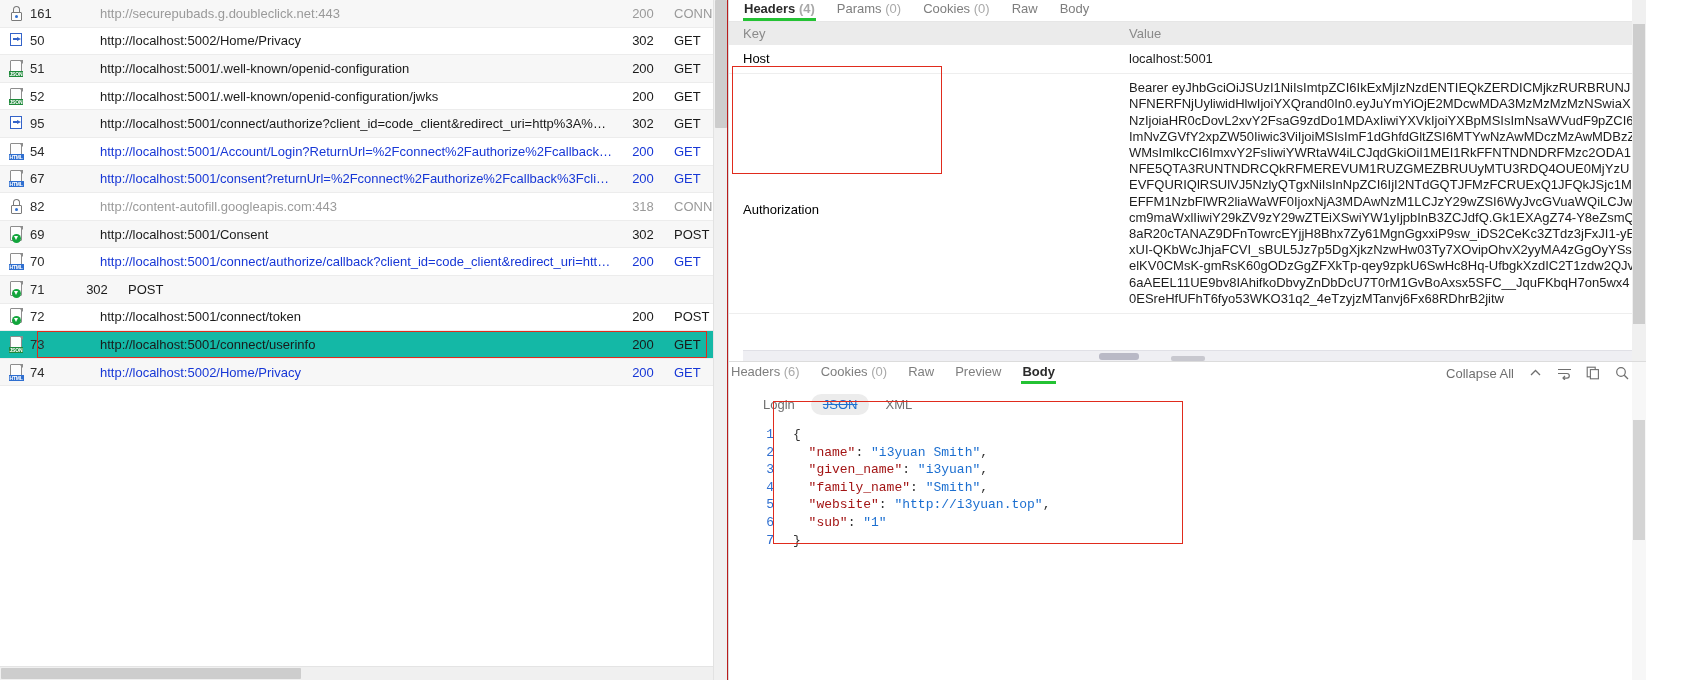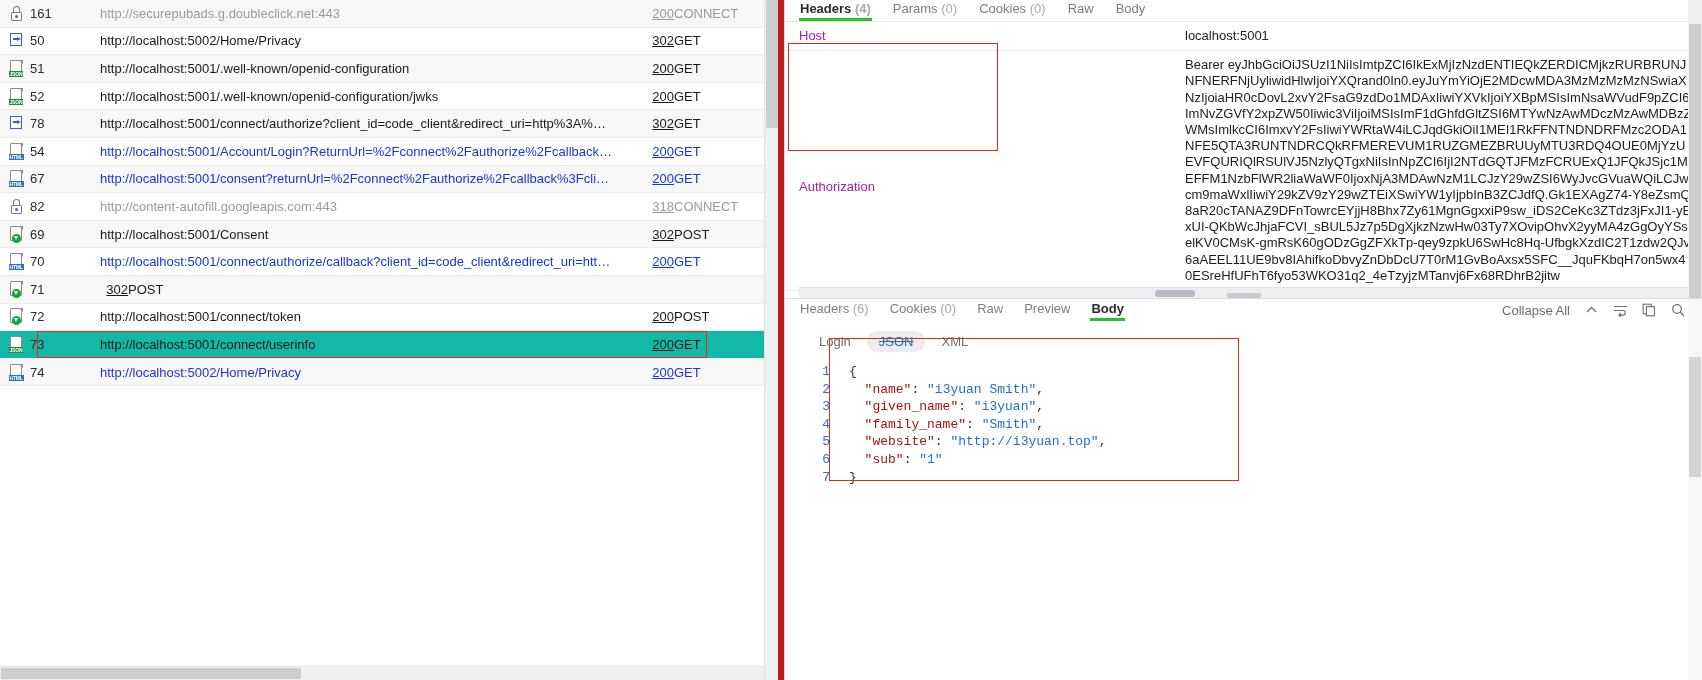--- a/index.html
+++ b/index.html
@@ -8,24 +8,24 @@
     font-family: "Liberation Sans", sans-serif;
     font-size: 13px;
     color: #222;
     background: #ffffff;
     overflow: hidden;
   }
   #app { display: flex; width: 1702px; height: 680px; }
 
   
   #left-pane {
-    width: 784px; height: 680px;
+    width: 728px; height: 680px;
     position: relative;
     background: #ffffff;
-    border-right: 6px solid #b91c1c;
+    border-right: 1px solid #b91c1c;
     overflow: hidden;
   }
   .session-list { width: 770px; }
   .session-row {
     display: flex; align-items: center;
     height: 27.6px;
     border-bottom: 1px solid #ececec;
     font-size: 13px;
     color: #1a1a1a;
     position: relative;
@@ -35,21 +35,21 @@
   .session-row.greyed .c-url,
   .session-row.greyed .c-code,
   .session-row.greyed .c-method { color: #9a9a9a; }
   .session-row.blue .c-url,
   .session-row.blue .c-code,
   .session-row.blue .c-method { color: #1737d6; }
 
   .c-icon { width: 26px; display:flex; justify-content:center; align-items:center; padding-left:6px;}
   .c-id { width: 40px; text-align: left; padding-left: 4px; color:#2b2b2b; }
   .c-url { flex: 1; padding-left: 34px; white-space: nowrap; overflow: hidden; text-overflow: ellipsis; }
-  .c-code { width: 62px; text-align: right; text-decoration: underline; }
+  .c-code { width: 62px; text-align: center; }
   .c-method { width: 96px; text-align: left; }
 
   
   .sel-box {
     position: absolute;
     left: 37px; width: 670px;
     height: 27px;
     border: 1.6px solid #e02b1d;
     pointer-events: none;
   }
@@ -119,21 +119,21 @@
   }
   #left-hscroll .thumb{
     position:absolute; left:1px; top:1px; width:300px; height:11px;
     background:#cdcdcd; border-radius:1px;
   }
 
   
   #right-pane { width: 918px; height: 680px; display:flex; flex-direction:column; background:#fff; }
 
   
-  #request-pane { height: 298px; display:flex; flex-direction:column; position:relative; border-left:1px solid #d9d9d9;}
+  #request-pane { height: 361px; display:flex; flex-direction:column; position:relative; border-left:1px solid #d9d9d9;}
   .tabbar {
     display:flex; align-items:center; height:21px;
     padding-left:14px; gap:20px; background:#fff;
   }
   .tab {
     position:relative; font-size:13px; color:#7e7e7e; padding:0 1px 4px 1px;
     white-space:nowrap; cursor:default;
   }
   .tab .cnt { color:#a9a9a9; }
   .tab.active { color:#2b2b2b; font-weight:bold; }
@@ -141,42 +141,42 @@
     content:""; position:absolute; left:0; right:0; bottom:-1px; height:3px; background:#24c234;
   }
   .hdr-table { flex:1; display:flex; flex-direction:column; overflow:hidden; border-top:1px solid #e6e6e6;}
   .hdr-head {
     display:flex; height:23px; align-items:center;
     background:#ebebeb; color:#8a8a8a; font-size:13px;
   }
   .hdr-head .k { width:390px; padding-left:14px; }
   .hdr-head .v { flex:1; padding-left:10px; }
   .hdr-row { display:flex; border-bottom:1px solid #eeeeee; }
-  .hdr-row .k { width:390px; padding:6px 0 6px 14px; color:#a21caf; }
+  .hdr-row .k { width:390px; padding:6px 0 6px 14px; color:#000000; }
   .hdr-row .v { flex:1; padding:6px 10px 6px 10px; color:#1d1d1d; word-break:break-all; line-height:16.2px; }
   .hdr-row.tall .k { padding-top:128px; }
   .authbox {
     position:absolute; left:3px; top:-8px; width:210px; height:108px;
     border:1.6px solid #e02b1d;
   }
   .k-wrap{ position:relative; }
   #req-scroll{
     position:absolute; right:0; top:0; width:14px; height:385px; background:#f0f0f0;
   }
   #req-scroll .thumb{ position:absolute; left:1px; top:24px; width:12px; height:300px; background:#cdcdcd;}
   #req-hscroll{
     position:absolute; left:14px; right:14px; bottom:0; height:11px; background:#efeff3;
     border-top:1px solid #e0e0e6;
   }
   #req-hscroll .thumb{ position:absolute; left:40%; top:2px; width:40px; height:7px; background:#b9b9c6; border-radius:3px;}
 
   
   #response-pane { flex:1; display:flex; flex-direction:column; position:relative; border-left:1px solid #d9d9d9; border-top:1px solid #dcdcdc;}
   .resp-title { padding:8px 0 8px 14px; color:#8d8d8d; font-size:13px; }
-  .resp-tabbar { display:flex; align-items:center; height:22px; padding-left:14px; gap:7px; }
+  .resp-tabbar { display:flex; align-items:center; height:22px; padding-left:1px; gap:7px; }
   .resp-tools { margin-left:auto; display:flex; align-items:center; gap:13px; padding-right:16px; color:#6f6f6f; font-size:13px;}
   .resp-tools .ic { width:16px; height:16px; display:flex; align-items:center; justify-content:center; }
   .subtabs { display:flex; align-items:center; gap:4px; padding:10px 0 0 22px; font-size:13px; }
   .subtab { padding:3px 12px; color:#6f6f6f; border-radius:11px; }
   .subtab.active { color:#1c6fd0; background:#ececec; text-decoration: line-through; }
   .code-area { position:relative; margin:8px 0 0 10px; flex:1; display:flex; }
   .gutter { width:44px; text-align:right; padding-right:9px; color:#2f6fd0; font-family:"Liberation Mono", monospace; font-size:13px; line-height:17.6px; padding-top:3px;}
   .code { flex:1; font-family:"Liberation Mono", monospace; font-size:13px; line-height:17.6px; padding-top:3px; padding-left:10px; background:#fff;}
   .code .ln { white-space:pre; }
   .k-str { color:#a31515; }
@@ -249,21 +249,21 @@
           <div class="c-url">http://localhost:5001/.well-known/openid-configuration/jwks</div>
           <div class="c-code">200</div>
           <div class="c-method">GET</div>
         </div>
         <div class="session-row alt">
           <div class="c-icon">
             <span class="ficon">
               <span class="redir"></span>
             </span>
           </div>
-          <div class="c-id">78</div>
+          <div class="c-id">95</div>
           <div class="c-url">http://localhost:5001/connect/authorize?client_id=code_client&amp;redirect_uri=http%3A%2F%2...</div>
           <div class="c-code">302</div>
           <div class="c-method">GET</div>
         </div>
         <div class="session-row blue">
           <div class="c-icon">
             <span class="ficon">
               <span class="page"></span>
               <span class="fold"></span>
               <span class="tag html">HTML</span>
@@ -391,20 +391,24 @@
 
     <div id="request-pane">
       <div class="tabbar" id="request-tabbar">
           <div class="tab active"><span>Headers</span> <span class="cnt">(4)</span></div>
           <div class="tab"><span>Params</span> <span class="cnt">(0)</span></div>
           <div class="tab"><span>Cookies</span> <span class="cnt">(0)</span></div>
           <div class="tab"><span>Raw</span></div>
           <div class="tab"><span>Body</span></div>
         </div>
       <div class="hdr-table">
+        <div class="hdr-head">
+          <div class="k">Key</div>
+          <div class="v">Value</div>
+        </div>
         <div id="request-rows">
             <div class="hdr-row">
               <div class="k"><span>Host</span></div>
               <div class="v">localhost:5001</div>
             </div>
             <div class="hdr-row tall">
               <div class="k k-wrap"><div class="authbox"></div><span>Authorization</span></div>
               <div class="v">Bearer eyJhbGciOiJSUzI1NiIsImtpZCI6IkExMjIzNzdENTIEQkZERDICMjkzRURBRUNJNFNERFNjUyliwidHlwIjoiYXQrand0In0.eyJuYmYiOjE2MDcwMDA3MzMzMzMzNSwiaXNzIjoiaHR0cDovL2xvY2FsaG9zdDo1MDAxIiwiYXVkIjoiYXBpMSIsImNsaWVudF9pZCI6ImNvZGVfY2xpZW50Iiwic3ViIjoiMSIsImF1dGhfdGltZSI6MTYwNzAwMDczMzAwMDBzZWMsImlkcCI6ImxvY2FsIiwiYWRtaW4iLCJqdGkiOiI1MEI1RkFFNTNDNDRFMzc2ODA1NFE5QTA3RUNTNDRCQkRFMEREVUM1RUZGMEZBRUUyMTU3RDQ4OUE0MjYzUEVFQURIQlRSUlVJ5NzlyQTgxNiIsInNpZCI6IjI2NTdGQTJFMzFCRUExQ1JFQkJSjc1MEFFM1NzbFlWR2liaWaWF0IjoxNjA3MDAwNzM1LCJzY29wZSI6WyJvcGVuaWQiLCJwcm9maWxlIiwiY29kZV9zY29wZTEiXSwiYW1yIjpbInB3ZCJdfQ.Gk1EXAgZ74-Y8eZsmQ8aR20cTANAZ9DFnTowrcEYjjH8Bhx7Zy61MgnGgxxiP9sw_iDS2CeKc3ZTdz3jFxJI1-yExUI-QKbWcJhjaFCVI_sBUL5Jz7p5DgXjkzNzwHw03Ty7XOvipOhvX2yyMA4zGgOyYSselKV0CMsK-gmRsK60gODzGgZFXkTp-qey9zpkU6SwHc8Hq-UfbgkXzdIC2T1zdw2QJv6aAEEL11UE9bv8IAhifkoDbvyZnDbDcU7T0rM1GvBoAxsx5SFC__JquFKbqH7on5wx40ESreHfUFhT6fyo53WKO31q2_4eTzyjzMTanvj6Fx68RDhrB2jitw</div>
             </div>
           </div>

